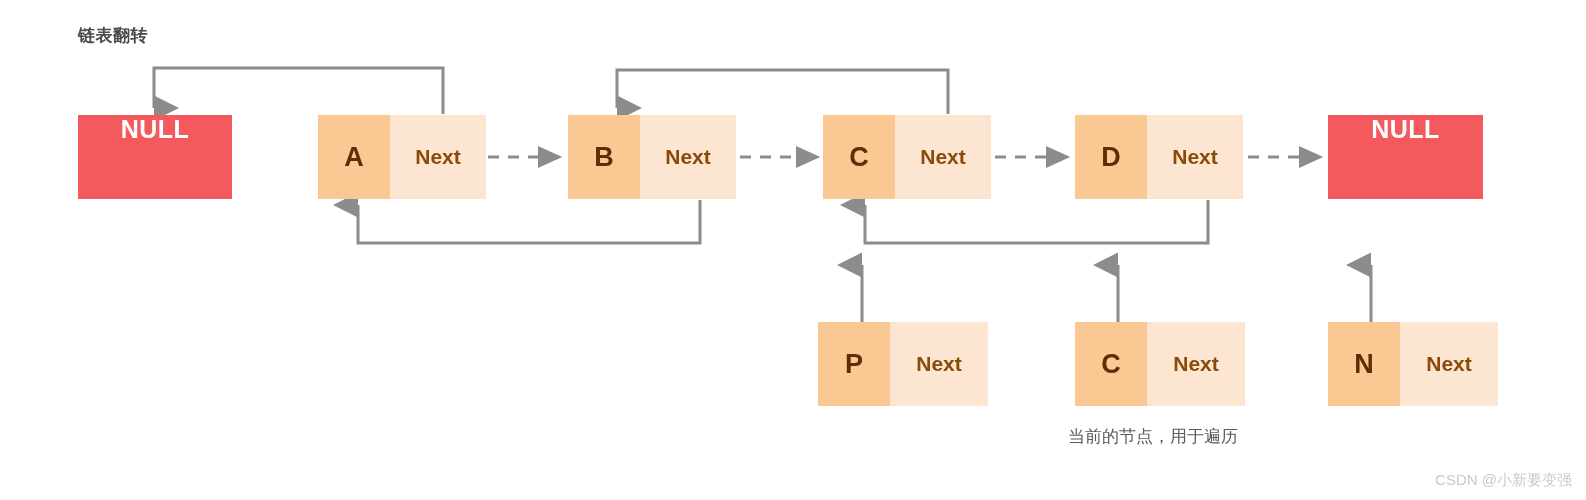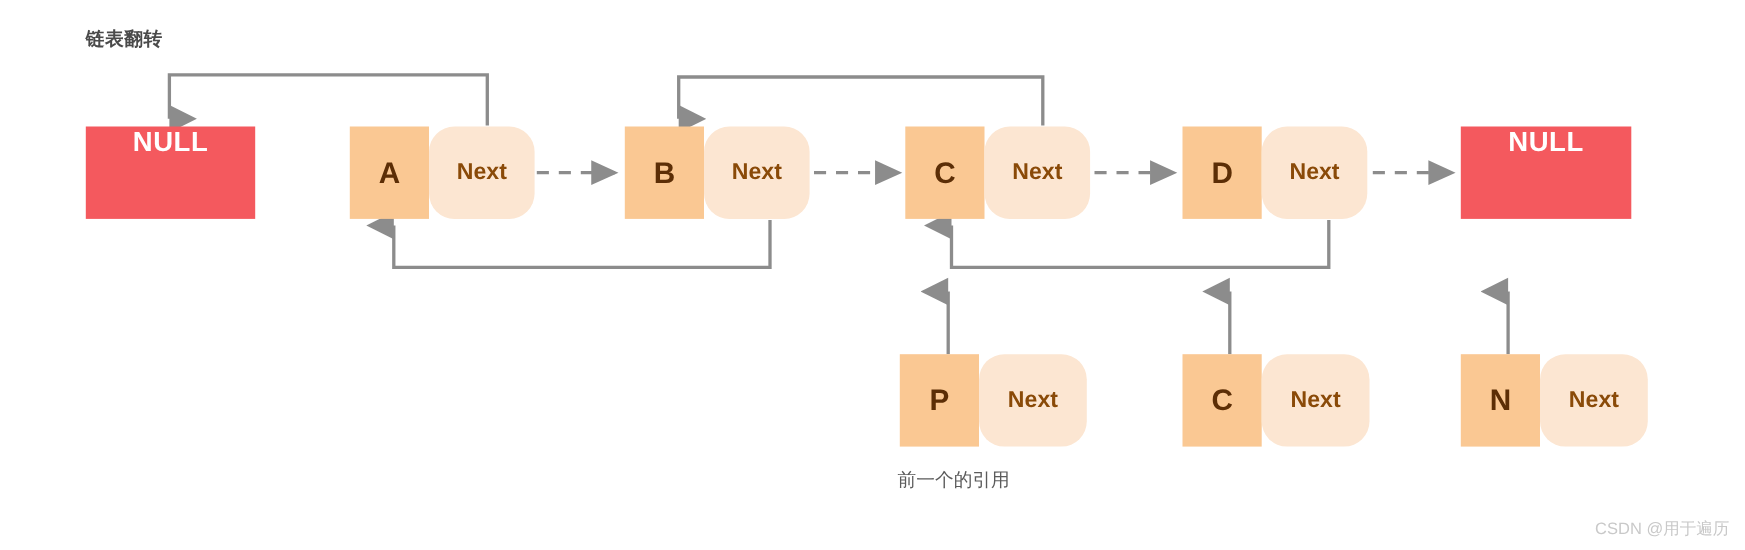--- a/index.html
+++ b/index.html
@@ -53,21 +53,20 @@
     font-weight: bold;
   }
   .node .cell-next {
     display: flex;
     align-items: center;
     justify-content: center;
     background: #FCE6D2;
     color: #8A4A08;
     font-size: 21px;
     font-weight: bold;
-    border-radius: 23px;
   }
   .nullbox {
     position: absolute;
     height: 84px;
     background: #F4595E;
     display: flex;
     align-items: flex-start;
     justify-content: center;
     color: #ffffff;
     font-size: 25px;
@@ -172,27 +171,27 @@
   </div>
 
   <div class="nullbox" style="left:1328px; top:115px; width:155px;">
     <span>NULL</span>
   </div>
 
   <div class="node" style="left:818px; top:322px;">
     <div class="cell-key" style="width:72px;">P</div>
     <div class="cell-next" style="width:98px;">Next</div>
   </div>
-  <div class="ptr-label" style="left:793px; top:425px; width:148px;">前一个的引用</div>
 
   <div class="node" style="left:1075px; top:322px;">
     <div class="cell-key" style="width:72px;">C</div>
     <div class="cell-next" style="width:98px;">Next</div>
   </div>
+  <div class="ptr-label" style="left:1033px; top:425px; width:240px;">当前的节点，用于遍历</div>
 
   <div class="node" style="left:1328px; top:322px;">
     <div class="cell-key" style="width:72px;">N</div>
     <div class="cell-next" style="width:98px;">Next</div>
   </div>
 
-  <div class="watermark">CSDN @用于遍历</div>
+  <div class="watermark">CSDN @小新要变强</div>
 
 </div>
 
 </body></html>

